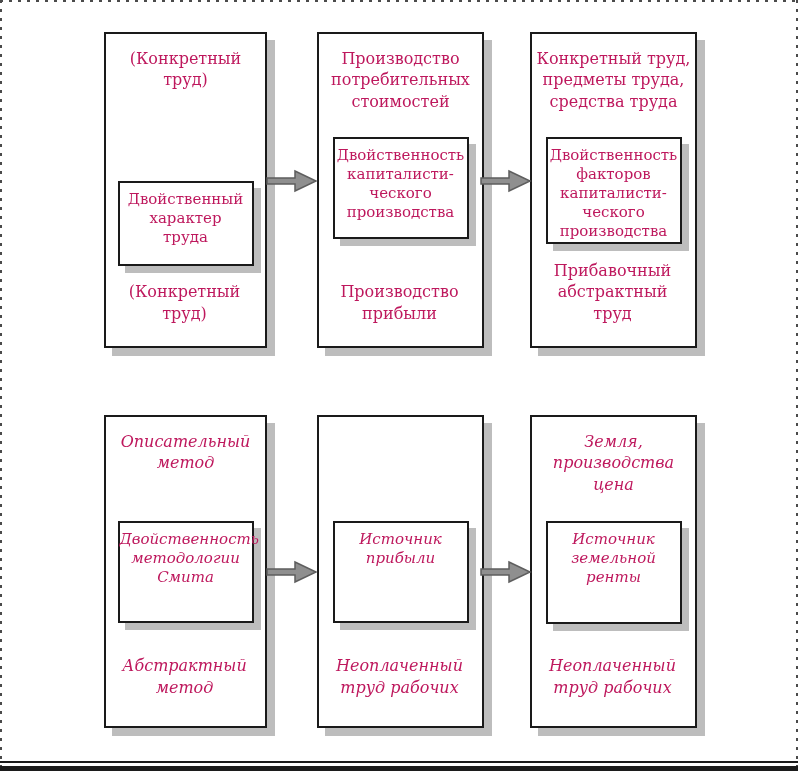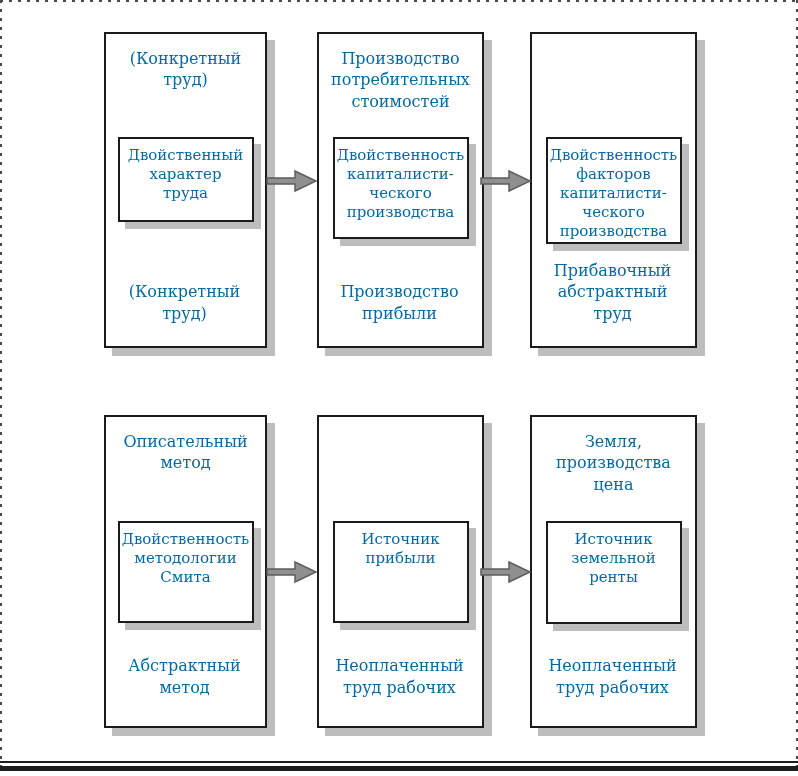--- a/index.html
+++ b/index.html
@@ -25,48 +25,48 @@
 
   
   .fbox{
     position:absolute;
     box-sizing:border-box;
     background:#ffffff;
     border:2px solid #1a1a1a;
     box-shadow:8px 8px 0 0 #bdbdbd;
   }
   .r1{top:32px;height:316px;}
-  .r2{top:415px;height:313px;}
+  .r2{top:415px;height:313px;font-style:italic;}
   .c1{left:104px;width:163px;}
   .c2{left:317px;width:167px;padding-left:17px;}
   .c3{left:530px;width:167px;}
 
   .lbl{
-    color:#0369a1;
+    color:#be185d;
     text-align:center;
     white-space:pre-line;
     font-size:16px;
     line-height:1.33;
   }
   .lbl.top{position:absolute;top:14px;left:2px;right:2px;}
   .lbl.bottom{position:absolute;bottom:22px;left:0;right:2px;}
   .r2 .lbl.bottom{bottom:28px;}
 
   .inner{
     position:absolute;
     top:103px;left:50%;
     transform:translateX(-50%);
     width:136px;
     box-sizing:border-box;
     background:#ffffff;
     border:2px solid #1a1a1a;
     box-shadow:7px 7px 0 0 #bdbdbd;
   }
   .r2 .inner{top:104px;}
-  .b0 .inner{height:85px;}
+  .b0 .inner{height:85px;margin-top:44px;}
   .b1 .inner{height:102px;}
   .b2 .inner{height:107px;}
   .b3 .inner{height:102px;}
   .b4 .inner{height:102px;}
   .b5 .inner{height:103px;}
   .lbl.mid{padding-top:7px;font-size:15px;line-height:1.27;}
 
   
   .arrow{position:absolute;width:52px;height:26px;}
   .a1{left:266px;top:168px;}
@@ -103,20 +103,23 @@
       <div class="lbl mid">Двойственность
 капиталисти-
 ческого
 производства</div>
     </div>
     <div class="lbl bottom">Производство
 прибыли</div>
   </div>
 
   <div class="fbox r1 c3 b2">
+    <div class="lbl top">Конкретный труд,
+предметы труда,
+средства труда</div>
     <div class="inner">
       <div class="lbl mid">Двойственность
 факторов
 капиталисти-
 ческого
 производства</div>
     </div>
     <div class="lbl bottom">Прибавочный
 абстрактный
 труд</div>

